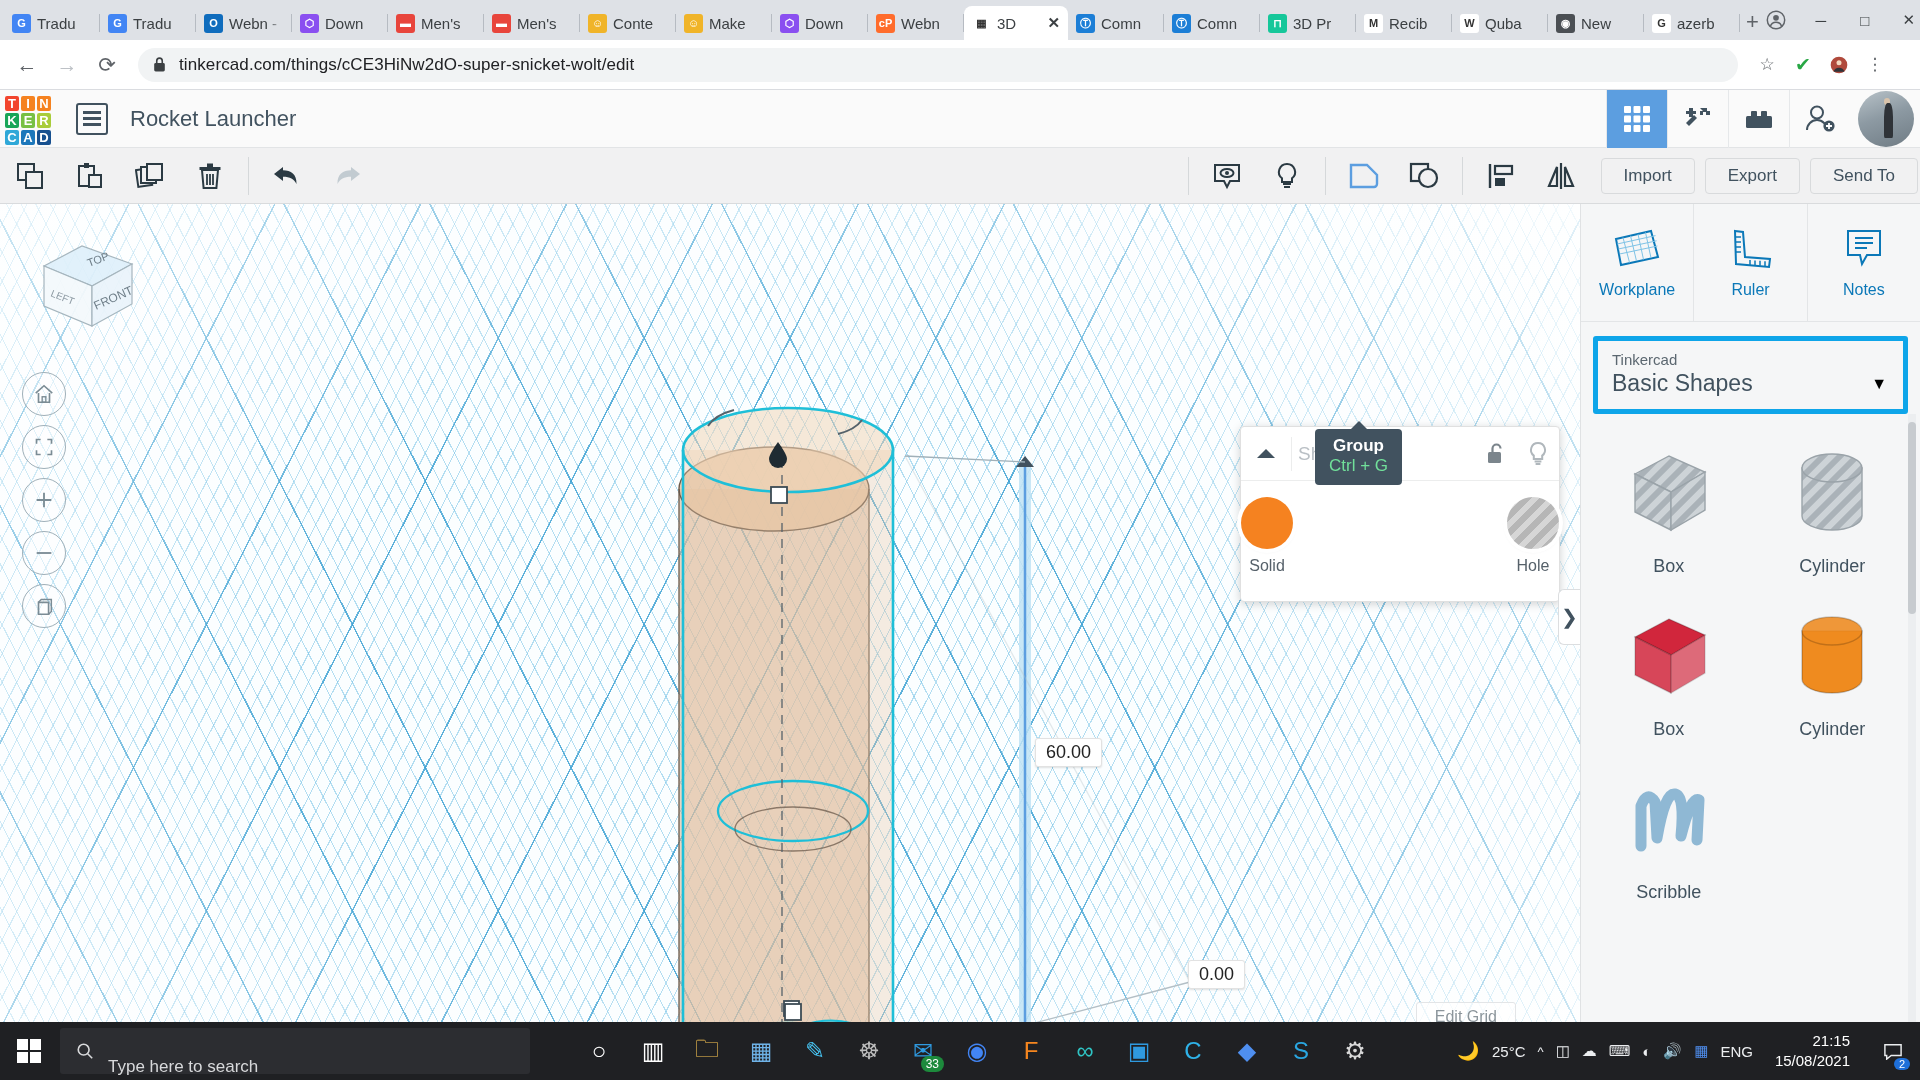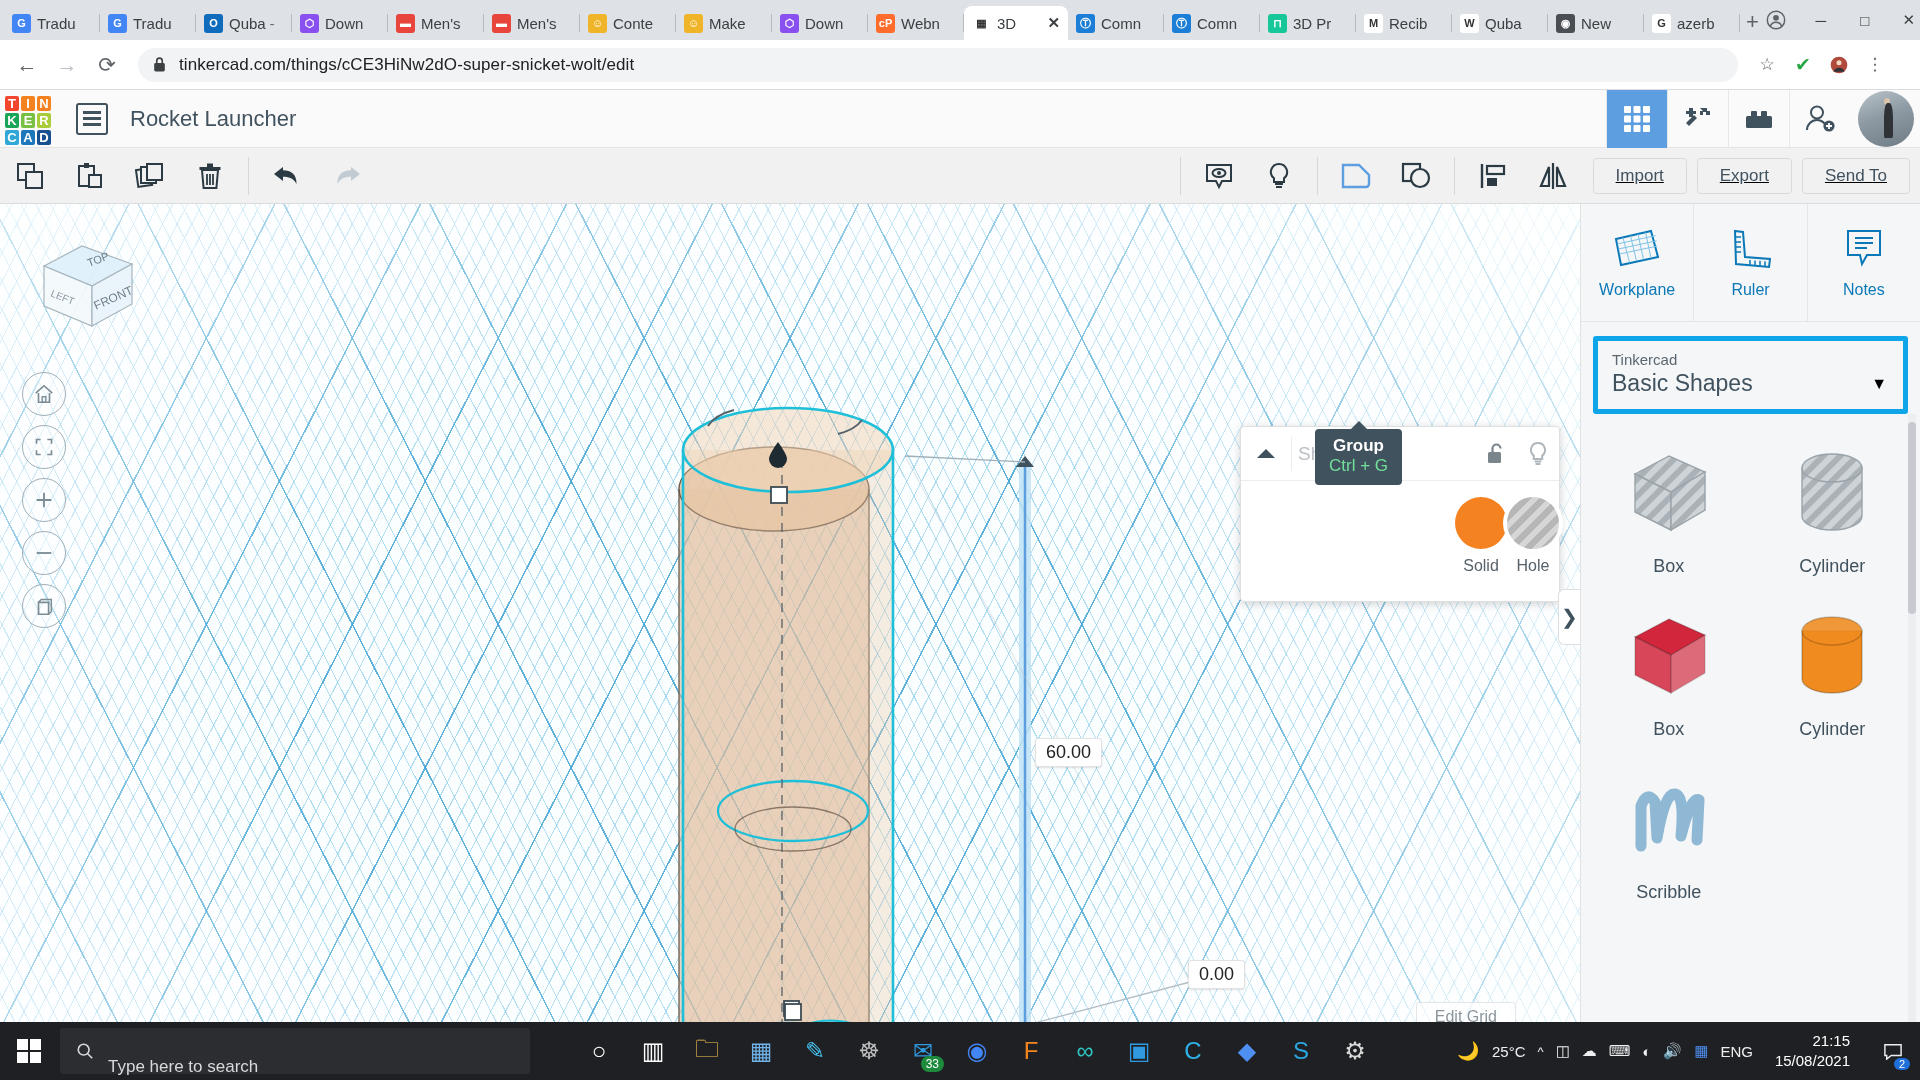--- a/index.html
+++ b/index.html
@@ -126,21 +126,21 @@
     height: 56px; background: #f1f1f2; border-bottom: 1px solid #d9dbdd;
     display: flex; align-items: center;
   }
   .tool-btn {
     width: 60px; height: 56px; display:flex; align-items:center;
     justify-content:center; color:#2b3a43;
   }
   .tool-btn.muted { color: #c2cbd1; }
   .tool-btn.blue  { color: #5c9ee0; }
   .tool-sep { width:1px; height:38px; background:#d5d8da; margin:0 8px; }
-  .tb-right { margin-left:auto; display:flex; align-items:center; padding-right:10px;text-decoration:underline; }
+  .tb-right { margin-left:auto; display:flex; align-items:center; padding-right:2px; }
   .pill-btn {
     height: 36px; padding: 0 22px; border: 1px solid #d8dadc; background: #f1f1f2;
     border-radius: 4px; color: #41525f; font-size: 17px; margin-left: 10px;
     display:flex; align-items:center; justify-content:center;
   }
 
   
   .main { display:flex; height: calc(1080px - 40px - 50px - 58px - 56px); position: relative; }
 
   
@@ -178,21 +178,21 @@
     position:absolute; left: 1240px; top: 222px; width: 320px;
     background:#fff; border:1px solid #e0e0e0; border-radius:4px;
     box-shadow: 0 2px 10px rgba(0,0,0,.18);
   }
   .shape-popup-head {
     height: 54px; display:flex; align-items:center; border-bottom:1px solid #eceded;
   }
   .sp-collapse { width:50px; display:flex; align-items:center; justify-content:center; color:#41525f; }
   .sp-title { font-size:19px; color:#b9bfc4; padding-left:6px; border-left:1px solid #eceded; height:34px; display:flex; align-items:center; flex:1 1 auto; }
   .sp-hicon { width:42px; display:flex;align-items:center;justify-content:center;color:#7b858c; }
-  .shape-popup-body { height:120px; display:flex; align-items:flex-start; justify-content:flex-end; padding-top:16px;padding-left:32px; }
+  .shape-popup-body { height:120px; display:flex; align-items:flex-start; justify-content:space-between; padding-top:16px; }
   .sp-opt { display:flex; flex-direction:column; align-items:center; gap:8px; }
   .sp-swatch { width:52px; height:52px; border-radius:50%; box-shadow:0 0 0 4px #fff, 0 1px 4px rgba(0,0,0,.28); }
   .sp-swatch.hole {
     background: repeating-linear-gradient(135deg,#b6b6b6 0 6px,#d6d6d6 6px 12px);
   }
   .sp-label { font-size:16px; color:#56616a; }
   .tooltip {
     position:absolute; left: 1315px; top: 225px; background:#41525f; color:#fff;
     border-radius:4px; padding:7px 14px 9px; text-align:center; z-index: 40;
   }
@@ -298,21 +298,21 @@
       <div class="tab">
         <span class="tab-favicon" style="background: rgb(66, 133, 244); color: rgb(255, 255, 255);">G</span>
         <span class="tab-title">Tradu</span>
       </div>
       <div class="tab">
         <span class="tab-favicon" style="background: rgb(66, 133, 244); color: rgb(255, 255, 255);">G</span>
         <span class="tab-title">Tradu</span>
       </div>
       <div class="tab">
         <span class="tab-favicon" style="background: rgb(15, 108, 189); color: rgb(255, 255, 255);">O</span>
-        <span class="tab-title">Quba -</span>
+        <span class="tab-title">Webn -</span>
       </div>
       <div class="tab">
         <span class="tab-favicon" style="background: rgb(138, 79, 240); color: rgb(255, 255, 255);">⬡</span>
         <span class="tab-title">Down</span>
       </div>
       <div class="tab">
         <span class="tab-favicon" style="background: rgb(232, 69, 60); color: rgb(255, 255, 255);">▬</span>
         <span class="tab-title">Men's</span>
       </div>
       <div class="tab">

